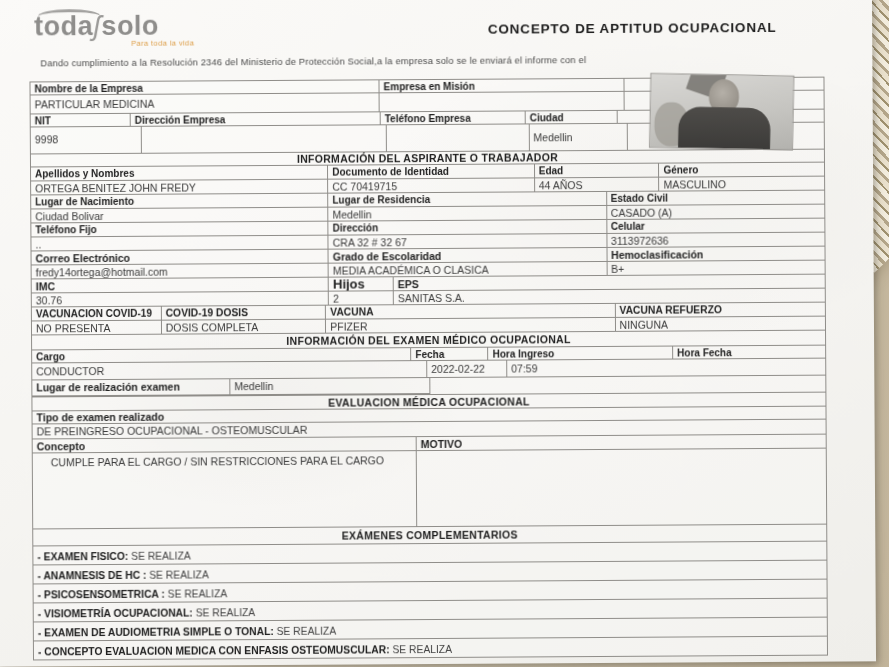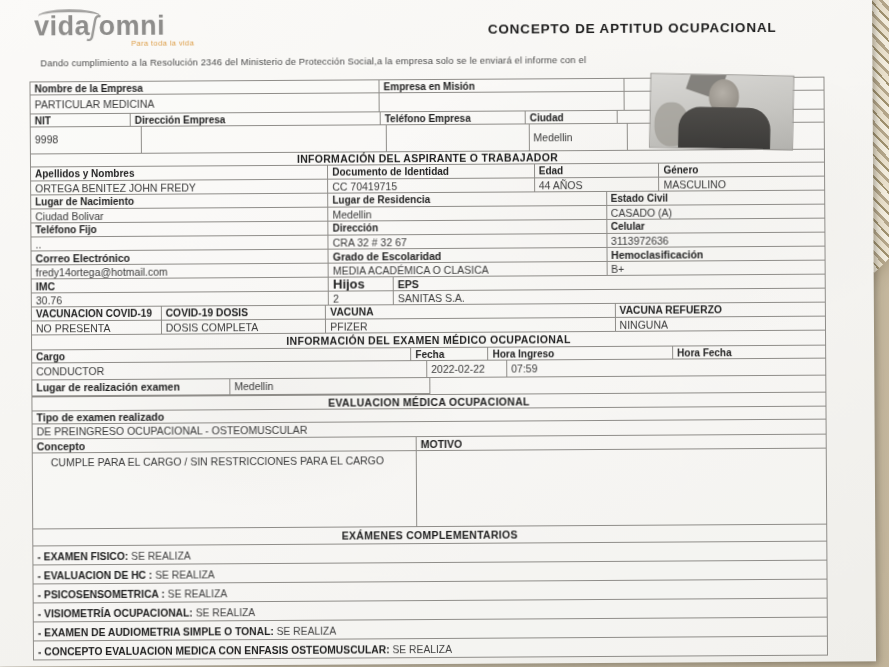--- a/index.html
+++ b/index.html
@@ -79,21 +79,21 @@
 </style>
 </head>
 <body>
 
 <div class="weave"></div>
 
 <div class="paper">
 
   <div class="logo">
     <div class="logo-arc"></div>
-    <div class="logo-main"><span>vida</span><span class="logo-s">ʃ</span><span>omni</span></div>
+    <div class="logo-main"><span>toda</span><span class="logo-s">ʃ</span><span>solo</span></div>
     <div class="logo-tagline">Para toda la vida</div>
   </div>
 
   <div class="doc-title">CONCEPTO DE APTITUD OCUPACIONAL</div>
   <div class="compliance">Dando cumplimiento a la Resolución 2346 del Ministerio de Protección Social,a la empresa solo se le enviará el informe con el</div>
 
   <div class="table">
 
     <div class="tr h13">
       <div class="td lbl" style="width:350px">Nombre de la Empresa</div>
@@ -230,21 +230,21 @@
       <div class="td val indent" style="width:385px;padding-top:2px;white-space:normal">CUMPLE PARA EL CARGO / SIN RESTRICCIONES PARA EL CARGO</div>
       <div class="td val" style="width:410px"></div>
     </div>
 
     <div class="sec h17" style="line-height:17px">EXÁMENES COMPLEMENTARIOS</div>
 
     <div class="tr h19 comp">
       <div class="td no-r" style="width:795px"><span class="lbl-part">- EXAMEN FISICO:</span><span class="val-part"> SE REALIZA</span></div>
     </div>
     <div class="tr h19 comp">
-      <div class="td no-r" style="width:795px"><span class="lbl-part">- EVALUACION DE HC :</span><span class="val-part"> SE REALIZA</span></div>
+      <div class="td no-r" style="width:795px"><span class="lbl-part">- ANAMNESIS DE HC :</span><span class="val-part"> SE REALIZA</span></div>
     </div>
     <div class="tr h19 comp">
       <div class="td no-r" style="width:795px"><span class="lbl-part">- PSICOSENSOMETRICA :</span><span class="val-part"> SE REALIZA</span></div>
     </div>
     <div class="tr h19 comp">
       <div class="td no-r" style="width:795px"><span class="lbl-part">- VISIOMETRÍA OCUPACIONAL:</span><span class="val-part"> SE REALIZA</span></div>
     </div>
     <div class="tr h19 comp">
       <div class="td no-r" style="width:795px"><span class="lbl-part">- EXAMEN DE AUDIOMETRIA SIMPLE O TONAL:</span><span class="val-part"> SE REALIZA</span></div>
     </div>

